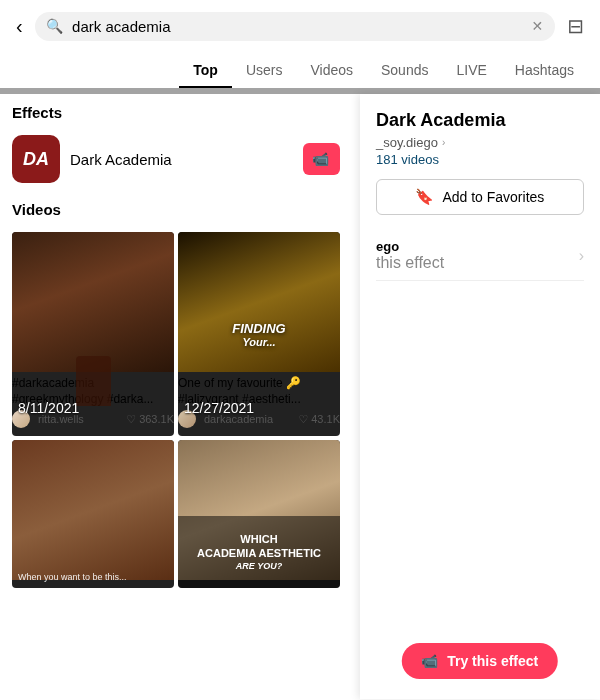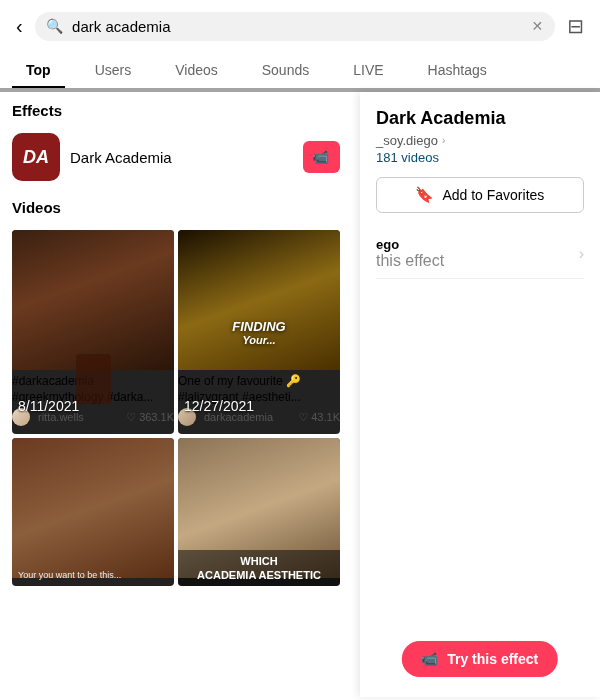--- a/index.html
+++ b/index.html
@@ -46,22 +46,23 @@
       color: #000;
       flex: 1;
     }
     .clear-btn { color: #888; cursor: pointer; font-size: 14px; }
     .filter-btn { font-size: 20px; color: #555; cursor: pointer; padding: 4px; }
 
     
     .tabs {
       display: flex;
       padding: 0 12px;
-      border-bottom: 4px solid #a3a3a3;
-      gap: 16px;
+      border-bottom: 6px solid #a3a3a3;
+      gap: 0;
+      justify-content: flex-end;
     }
     .tab {
       padding: 10px 14px;
       font-size: 14px;
       color: #666;
       cursor: pointer;
       position: relative;
       white-space: nowrap;
     }
     .tab.active {
@@ -234,21 +235,21 @@
     .thumb-which-text {
       position: absolute;
       bottom: 0;
       left: 0;
       right: 0;
       background: rgba(0,0,0,0.5);
       color: #fff;
       font-size: 11px;
       font-weight: 700;
       text-align: center;
-      padding: 4px 4px;
+      padding: 16px 4px;
       line-height: 1.3;
       text-transform: uppercase;
     }
     .thumb-which-sub {
       font-size: 9px;
       font-style: italic;
     }
 
     
     .right-panel {
@@ -528,31 +529,32 @@
               </div>
             </div>
           </div>
         </div>
       </div>
 
       <div class="grid-row">
 
         <div class="video-card">
           <div class="video-thumb thumb-shirt">
-            <div class="bottom-shirt-text">Your you want to be this...</div>
+            <div class="bottom-shirt-text">When you want to be this...</div>
           </div>
           <div class="video-info" style="padding-bottom:4px;">
           </div>
         </div>
 
         <div class="video-card">
           <div class="video-thumb thumb-academia">
             <div class="thumb-which-text">
               <div>Which</div>
               <div>ACADEMIA AESTHETIC</div>
+              <div class="thumb-which-sub">are you?</div>
             </div>
           </div>
         </div>
       </div>
     </div>
   </div>
 
   <div class="right-panel">
     <div class="right-panel-title">Dark Academia</div>
     <div class="right-panel-user">

